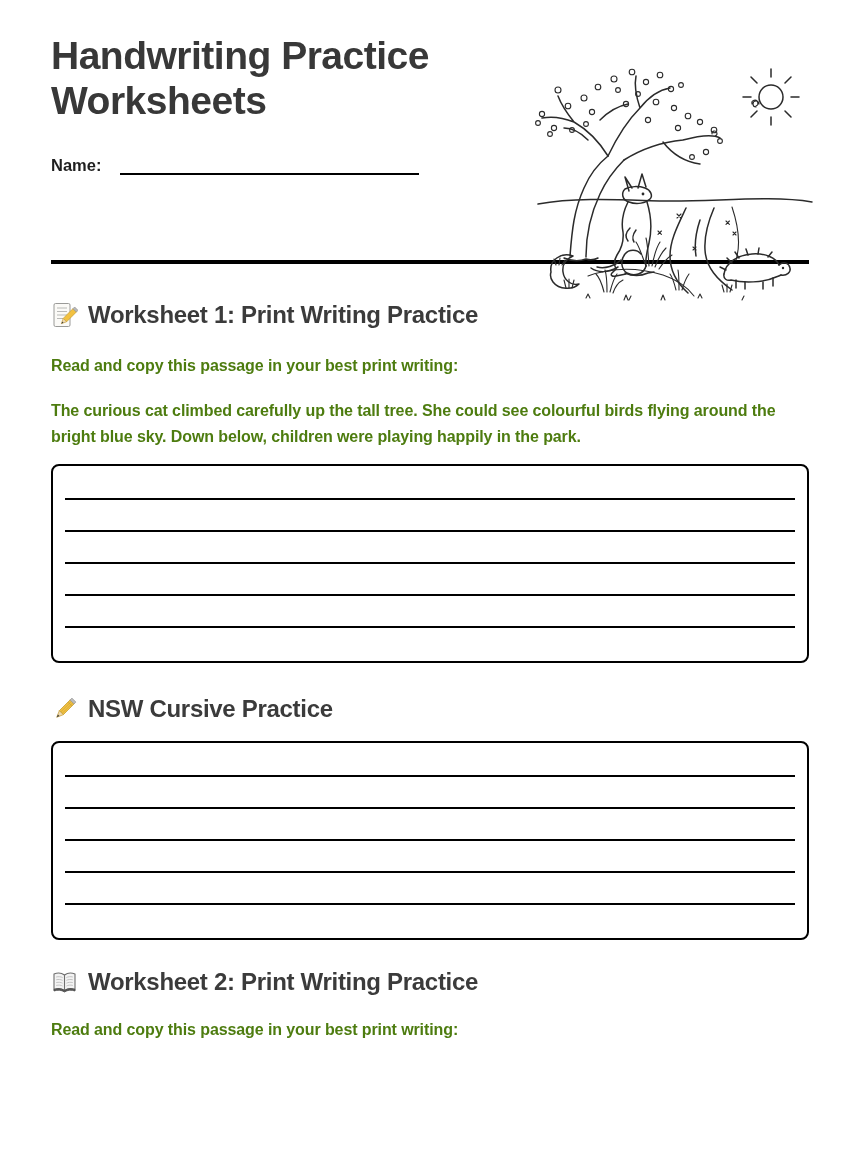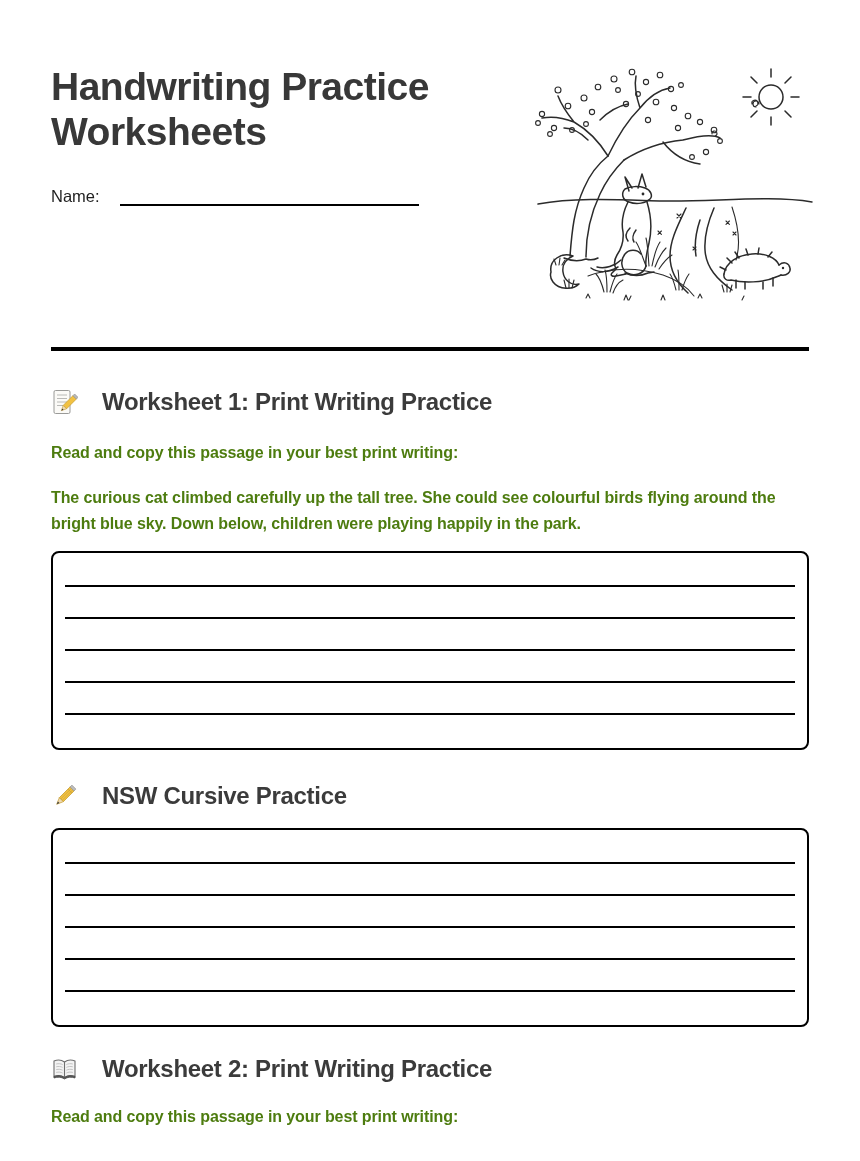--- a/index.html
+++ b/index.html
@@ -8,39 +8,39 @@
     position: relative;
     width: 860px;
     height: 1161px;
     overflow: hidden;
     background: #ffffff;
     padding: 0 51px;
     font-family: "Liberation Sans", sans-serif;
     color: #1f1f1f;
   }
   
-  .header { position: relative; padding-top: 64px; height: 347px; }
+  .header { position: relative; padding-top: 33px; height: 260px; }
   .page-title {
     font-size: 39px;
     line-height: 45px;
     font-weight: 700;
     letter-spacing: -0.5px;
     color: #383838;
     max-width: 500px;
   }
   .field-row { display: flex; align-items: flex-end; margin-top: 30px; height: 22px; }
   .field-row.date { margin-top: 25px; }
-  .field-label { font-size: 16.5px; font-weight: 400; color: #1f1f1f; width: 69px; line-height: 20px; }
+  .field-label { font-size: 16.5px; font-weight: 700; color: #1f1f1f; width: 69px; line-height: 20px; }
   .field-line { width: 299px; height: 20px; border-bottom: 2px solid #000; }
   .illustration { position: absolute; top: 60px; right: -4px; }
   
   .divider { border: none; border-top: 4px solid #000; margin: 0; }
   
   h2.section-heading {
-    display: flex; align-items: center; gap: 24px;
+    display: flex; align-items: center; gap: 10px;
     font-size: 24px; line-height: 28px; font-weight: 700;
     letter-spacing: -0.3px; color: #3b3b3b;
   }
   .mt-ws1 { margin-top: 37px; }
   .mt-ws2 { margin-top: 32px; }
   .mt-ws3 { margin-top: 28px; }
   .h-icon { width: 27px; height: 27px; flex: 0 0 auto; }
   p.body-text {
     font-size: 16px; line-height: 19px; font-weight: 700;
     letter-spacing: -0.1px; color: #4d7c0f;

